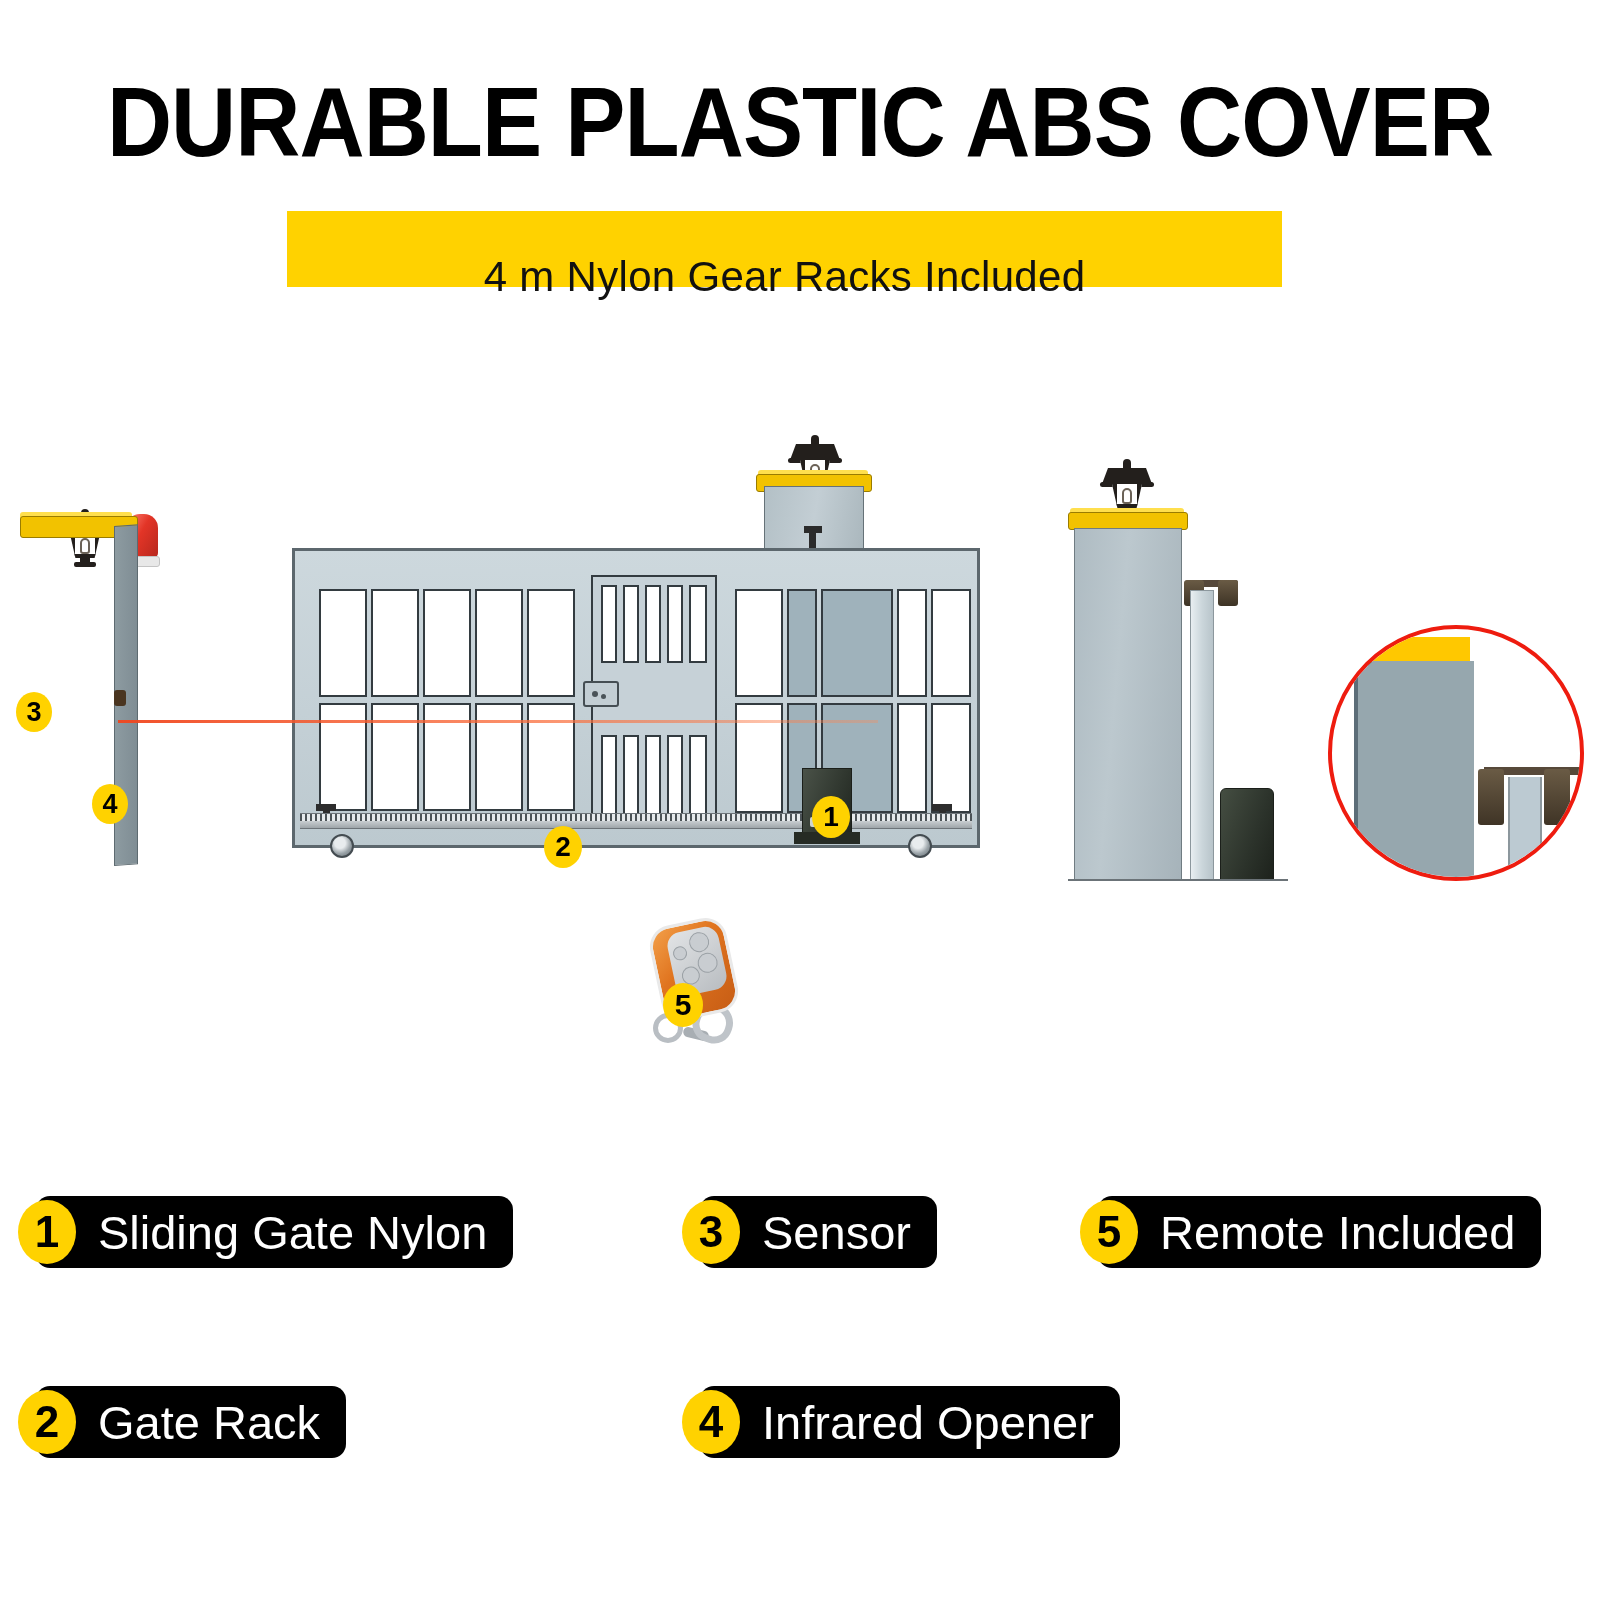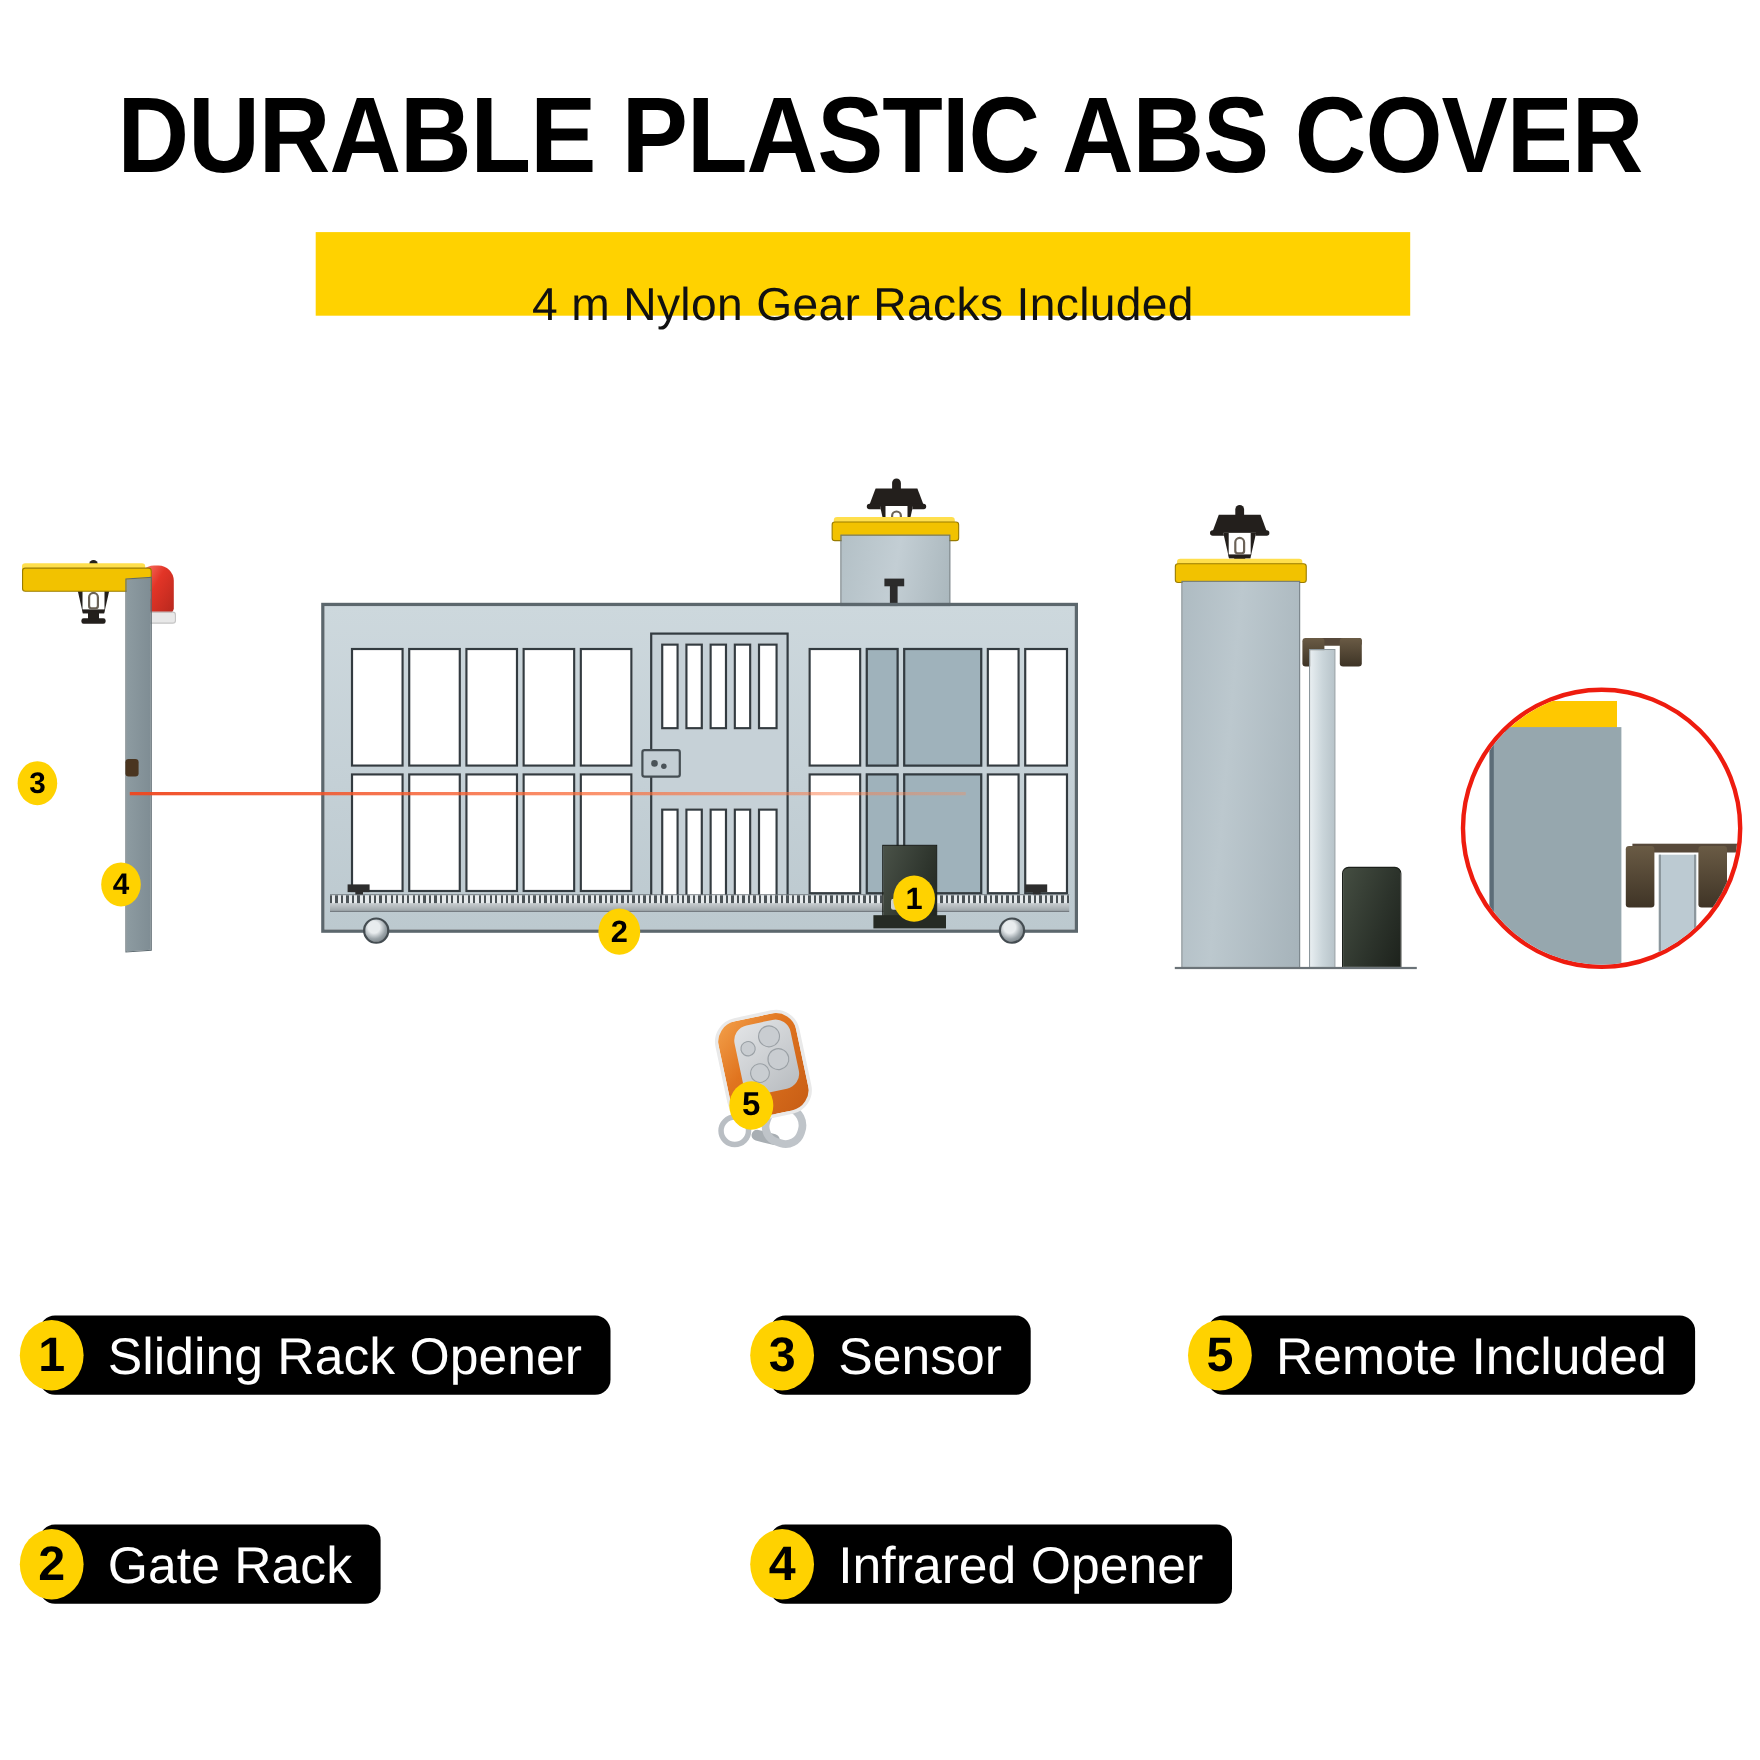--- a/index.html
+++ b/index.html
@@ -458,21 +458,21 @@
         <div class="remote-btn" style="left:8px;  top:36px; width:18px; height:18px;"></div>
       </div>
       <div class="remote-ring"></div>
       <div class="marker" style="left:18px; top:68px; width:40px; height:44px; font-size:30px;">5</div>
     </div>
 
   </div>
 
   <div class="legend-item" style="left:8px; top:1196px;">
     <div class="legend-pill">
-      <span class="legend-label">Sliding Rack Opener</span>
+      <span class="legend-label">Sliding Gate Nylon</span>
     </div>
     <div class="legend-badge">1</div>
   </div>
 
   <div class="legend-item" style="left:8px; top:1386px;">
     <div class="legend-pill">
       <span class="legend-label">Gate Rack</span>
     </div>
     <div class="legend-badge">2</div>
   </div>

